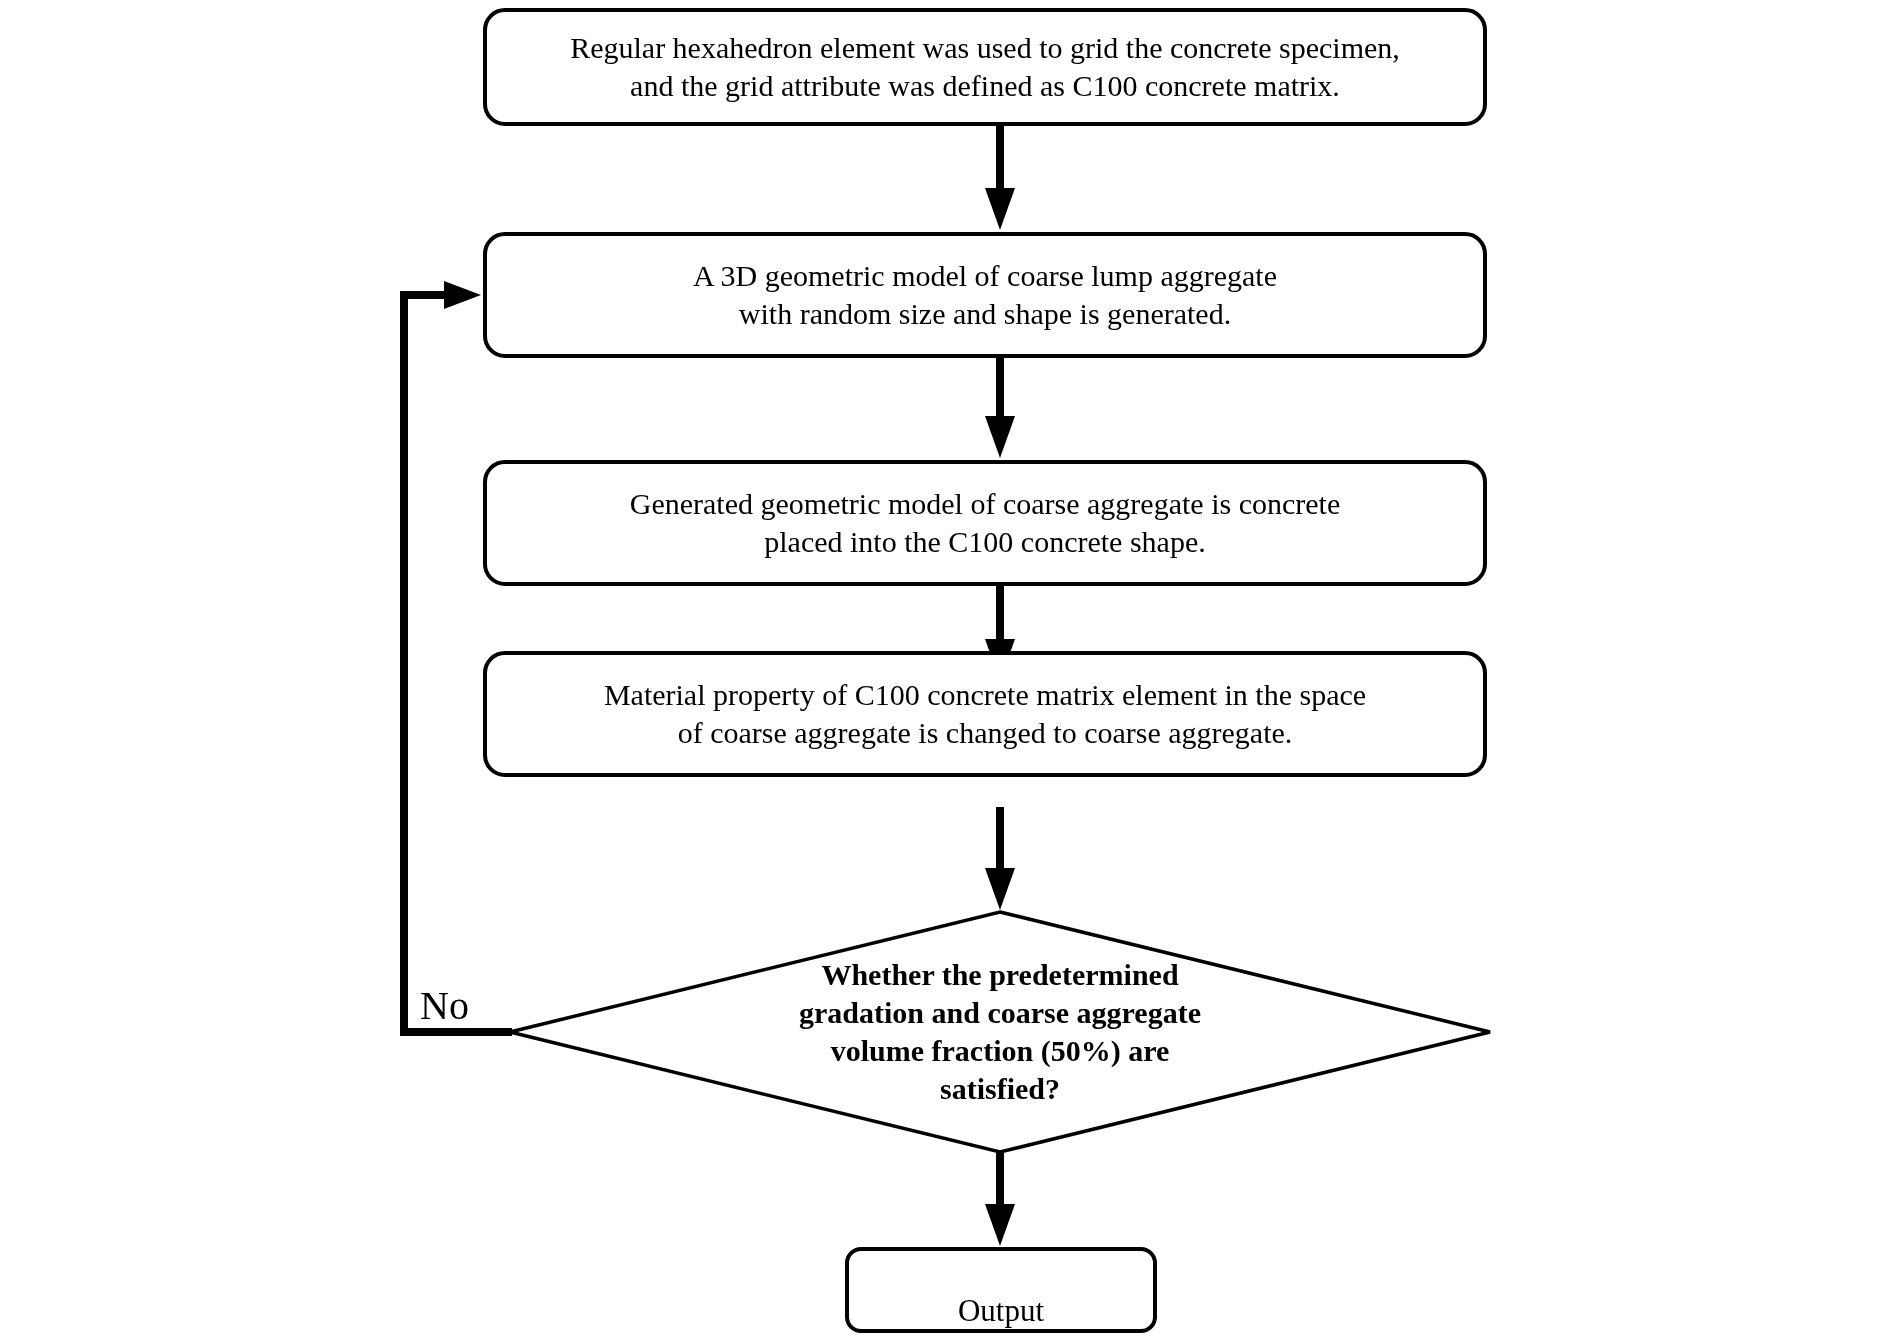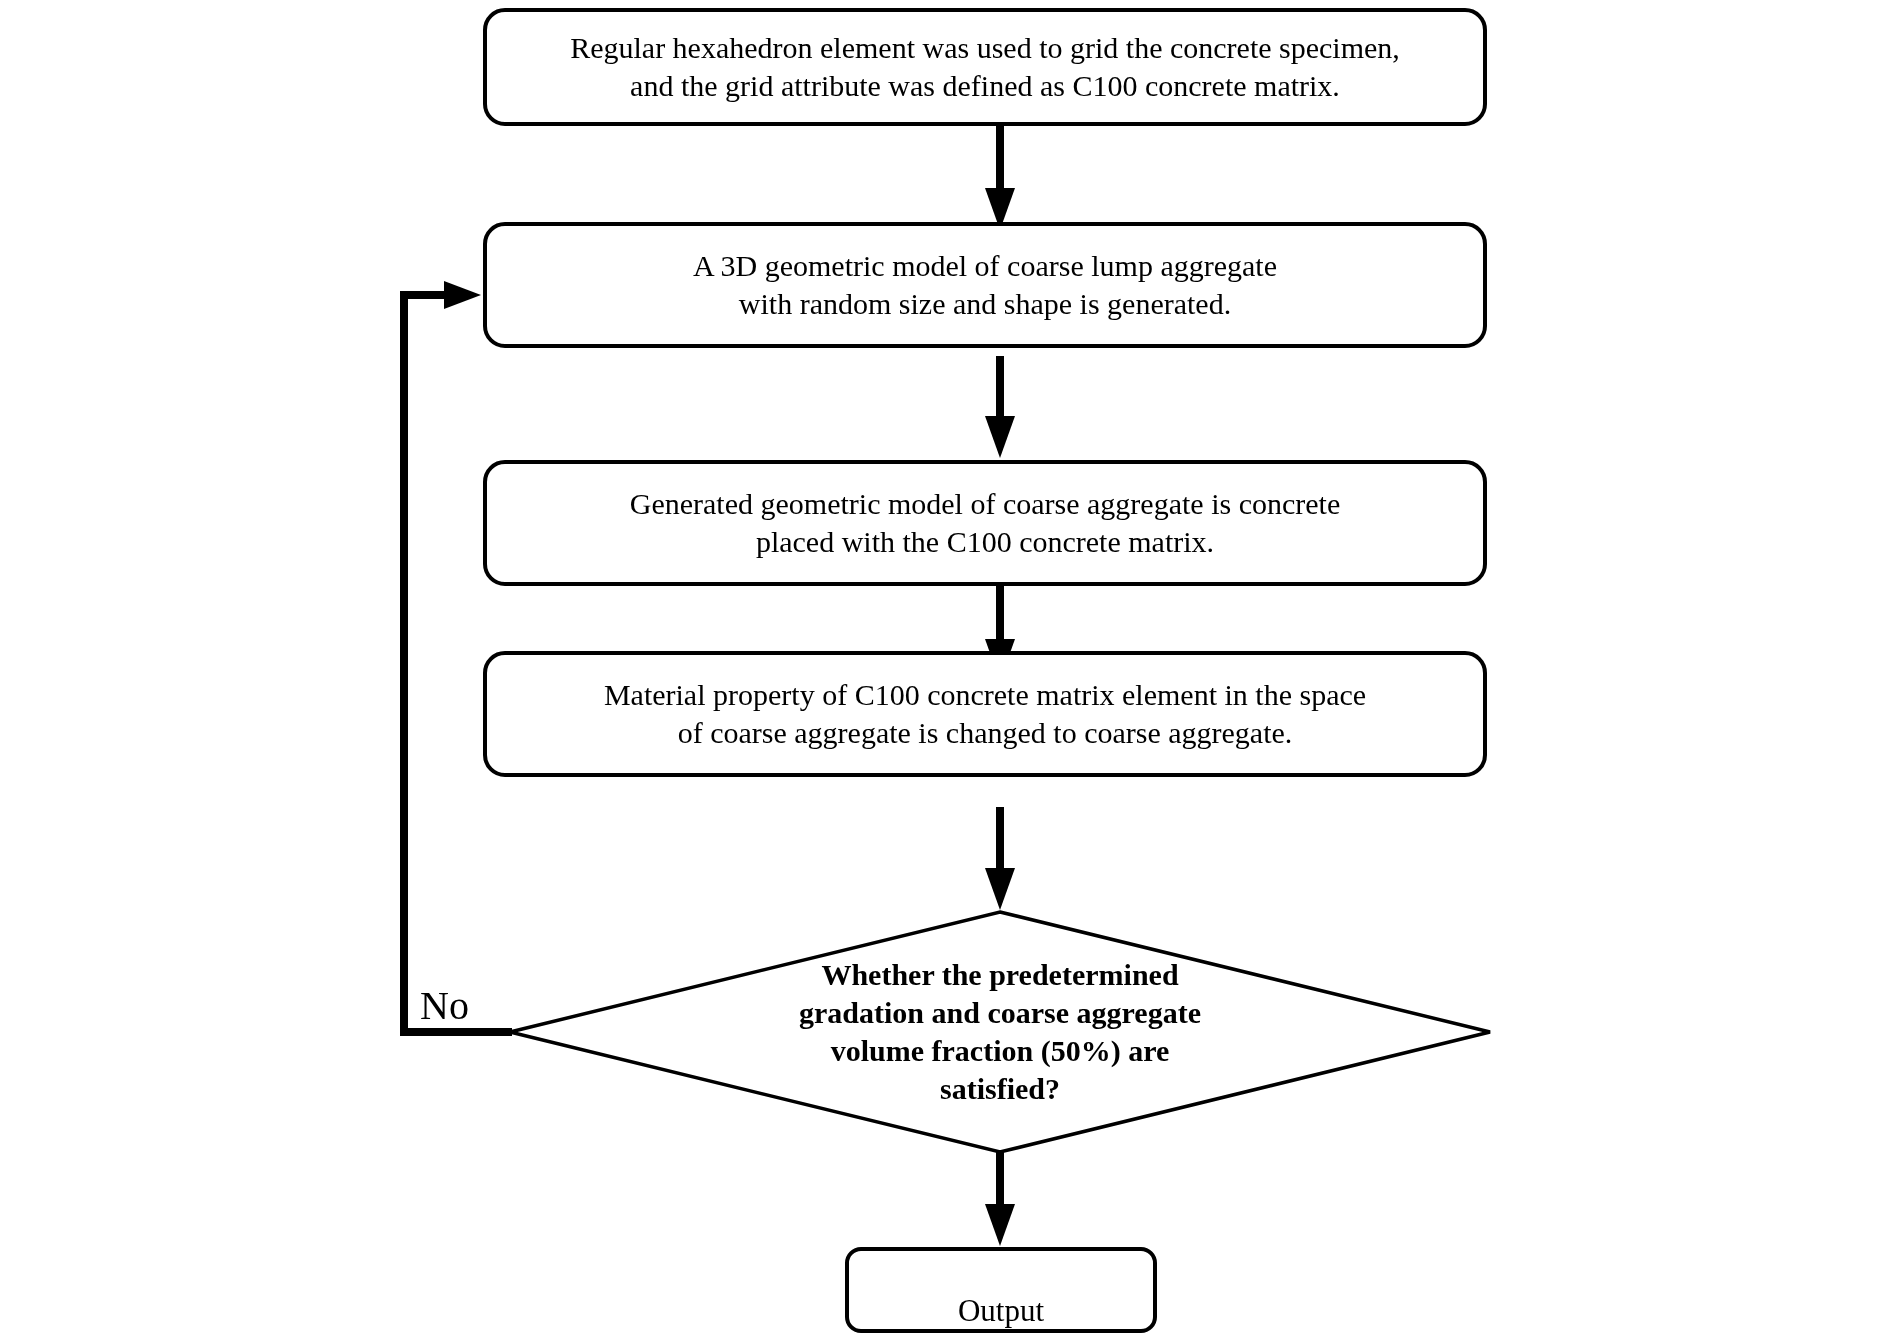--- a/index.html
+++ b/index.html
@@ -33,21 +33,21 @@
     background: #ffffff;
     display: flex;
     flex-direction: column;
     justify-content: center;
     align-items: center;
     text-align: center;
     font-size: 30px;
     line-height: 38px;
   }
   .pbox-1 { top: 8px;   height: 118px; }
-  .pbox-2 { top: 222px; height: 126px; }
+  .pbox-2 { top: 232px; height: 126px; }
   .pbox-3 { top: 460px; height: 126px; }
   .pbox-4 { top: 651px; height: 126px; }
   .diamond-text {
     position: absolute;
     left: 700px;
     top: 956px;
     width: 600px;
     text-align: center;
     font-size: 30px;
     line-height: 38px;
@@ -110,21 +110,21 @@
     <div class="line">and the grid attribute was defined as C100 concrete matrix.</div>
   </div>
 
   <div class="pbox pbox-2">
     <div class="line">A 3D geometric model of coarse lump aggregate</div>
     <div class="line">with random size and shape is generated.</div>
   </div>
 
   <div class="pbox pbox-3">
     <div class="line">Generated geometric model of coarse aggregate is concrete</div>
-    <div class="line">placed with the C100 concrete matrix.</div>
+    <div class="line">placed into the C100 concrete shape.</div>
   </div>
 
   <div class="pbox pbox-4">
     <div class="line">Material property of C100 concrete matrix element in the space</div>
     <div class="line">of coarse aggregate is changed to coarse aggregate.</div>
   </div>
 
   <div class="diamond-text">
     <div class="line">Whether the predetermined</div>
     <div class="line">gradation and coarse aggregate</div>

